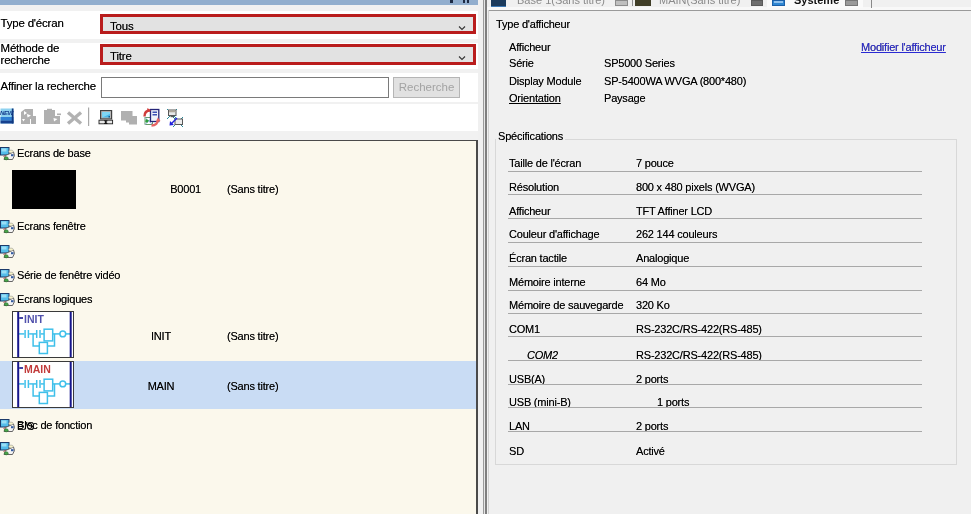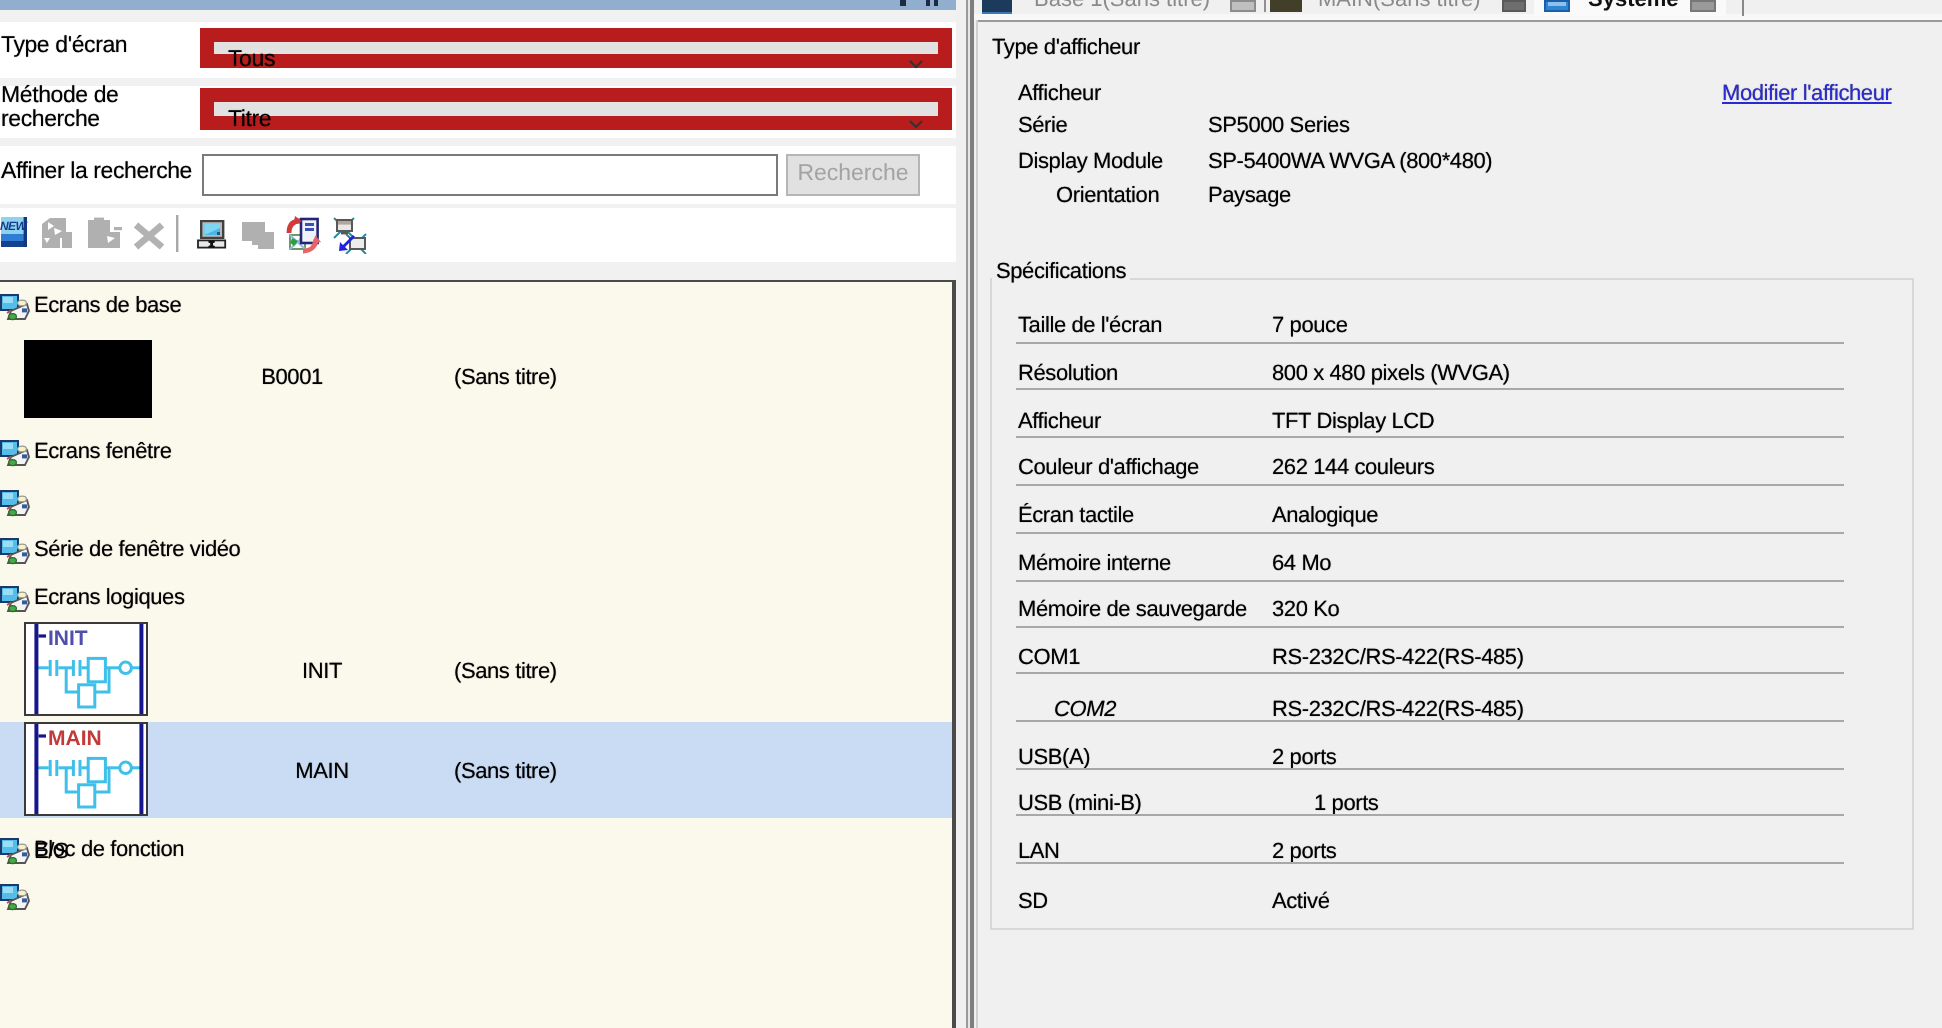--- a/index.html
+++ b/index.html
@@ -1,20 +1,20 @@
 <!DOCTYPE html>
 <html><head>
 <meta charset="utf-8">
 <style>
 html,body{margin:0;padding:0;}
 body{width:971px;height:514px;overflow:hidden;font-family:"Liberation Sans",sans-serif;background:#f0f0f0;}
 #root{position:relative;width:971px;height:514px;overflow:hidden;background:#f0f0f0;}
 .a{position:absolute;}
 .t{position:absolute;font-size:11px;letter-spacing:-0.2px;color:#000;white-space:nowrap;line-height:15px;text-shadow:0 0 0.5px rgba(0,0,0,0.6);}
-.combo{position:absolute;background:#e2e2e2;border:7px solid #b91c1c;box-sizing:border-box;}
+.combo{position:absolute;background:#e2e2e2;border:3px solid #b91c1c;box-sizing:border-box;}
 .combo .ctx{position:absolute;left:7px;top:3px;font-size:11.5px;letter-spacing:-0.2px;color:#000;text-shadow:0 0 0.5px rgba(0,0,0,0.6);}
 .chev{position:absolute;right:7px;top:7px;width:8px;height:8px;}
 .sepline{position:absolute;height:1px;background:#a8a8a8;}
 .lbl{position:absolute;font-size:11.5px;letter-spacing:-0.2px;color:#000;white-space:nowrap;line-height:15px;text-shadow:0 0 0.5px rgba(0,0,0,0.6);}
 .tabtx{position:absolute;top:0;height:6px;overflow:hidden;}
 .tabtx span{display:block;margin-top:-6.5px;font-size:11px;white-space:nowrap;}
 </style>
 </head>
 <body>
 <div id="root">
@@ -159,21 +159,21 @@
 <svg class="a" style="left:0px;top:418px;" width="16" height="16" viewBox="0 0 16 16">
       <use href="#treeico"></use>
     </svg>
 <div class="t" style="left:17px;top:418px;">Bloc de fonction</div>
 <svg class="a" style="left:0px;top:441px;" width="16" height="16" viewBox="0 0 16 16">
       <use href="#treeico"></use>
     </svg>
 <div class="t" style="left:17px;top:419px;">E/S</div>
 
 <div class="a" style="left:12px;top:170px;width:64px;height:39px;background:#000;"></div>
-<div class="t" style="left:106px;top:182px;width:80px;text-align:center;">B0001</div>
+<div class="t" style="left:121px;top:182px;width:80px;text-align:right;">B0001</div>
 <div class="t" style="left:227px;top:182px;">(Sans titre)</div>
 
 <svg class="a" style="left:12px;top:311px;" width="62" height="47" viewBox="0 0 62 47">
   <rect x="0.5" y="0.5" width="61" height="46" fill="#fff" stroke="#3a3a3a"></rect>
   <g id="ladder" stroke="#3fc0ea" stroke-width="1.5" fill="none">
     <line x1="7" y1="22.9" x2="12.4" y2="22.9"></line>
     <line x1="13.1" y1="19" x2="13.1" y2="27"></line>
     <line x1="16.4" y1="19" x2="16.4" y2="27"></line>
     <line x1="17.2" y1="22.9" x2="24" y2="22.9"></line>
     <line x1="24.7" y1="19" x2="24.7" y2="27"></line>
@@ -250,34 +250,34 @@
 <div class="a" style="left:488px;top:10px;width:483px;height:1px;background:#9a9a9a;"></div>
 <div class="a" style="left:488px;top:10px;width:1px;height:504px;background:#d0d0d0;"></div>
 
 <div class="t" style="left:496px;top:17px;">Type d'afficheur</div>
 <div class="t" style="left:509px;top:40px;">Afficheur</div>
 <div class="t" style="left:861px;top:40px;color:#2a2ad4;text-decoration:underline;">Modifier l'afficheur</div>
 <div class="t" style="left:509px;top:55.5px;">Série</div>
 <div class="t" style="left:604px;top:55.5px;">SP5000 Series</div>
 <div class="t" style="left:509px;top:73.5px;">Display Module</div>
 <div class="t" style="left:604px;top:73.5px;">SP-5400WA WVGA (800*480)</div>
-<div class="t" style="left:528px;top:91px;">Orientation</div>
+<div class="t" style="left:509px;top:91px;text-decoration:underline;">Orientation</div>
 <div class="t" style="left:604px;top:91px;">Paysage</div>
 
 <div class="a" style="left:495px;top:139px;width:462px;height:326px;border:1px solid #d8d8d8;box-sizing:border-box;"></div>
 <div class="t" style="left:496px;top:128.5px;background:#f0f0f0;padding:0 2px;">Spécifications</div>
 
 <div class="t" style="left:509px;top:156px;">Taille de l'écran</div>
     <div class="t" style="left:636px;top:156px;">7 pouce</div>
 <div class="sepline" style="left:508px;top:171px;width:414px;"></div>
 <div class="t" style="left:509px;top:179.5px;">Résolution</div>
     <div class="t" style="left:636px;top:179.5px;">800 x 480 pixels (WVGA)</div>
 <div class="sepline" style="left:508px;top:194px;width:414px;"></div>
 <div class="t" style="left:509px;top:203.5px;">Afficheur</div>
-    <div class="t" style="left:636px;top:203.5px;">TFT Display LCD</div>
+    <div class="t" style="left:636px;top:203.5px;">TFT Affiner LCD</div>
 <div class="sepline" style="left:508px;top:218px;width:414px;"></div>
 <div class="t" style="left:509px;top:227px;">Couleur d'affichage</div>
     <div class="t" style="left:636px;top:227px;">262 144 couleurs</div>
 <div class="sepline" style="left:508px;top:242px;width:414px;"></div>
 <div class="t" style="left:509px;top:251px;">Écran tactile</div>
     <div class="t" style="left:636px;top:251px;">Analogique</div>
 <div class="sepline" style="left:508px;top:266px;width:414px;"></div>
 <div class="t" style="left:509px;top:275px;">Mémoire interne</div>
     <div class="t" style="left:636px;top:275px;">64 Mo</div>
 <div class="sepline" style="left:508px;top:290px;width:414px;"></div>

